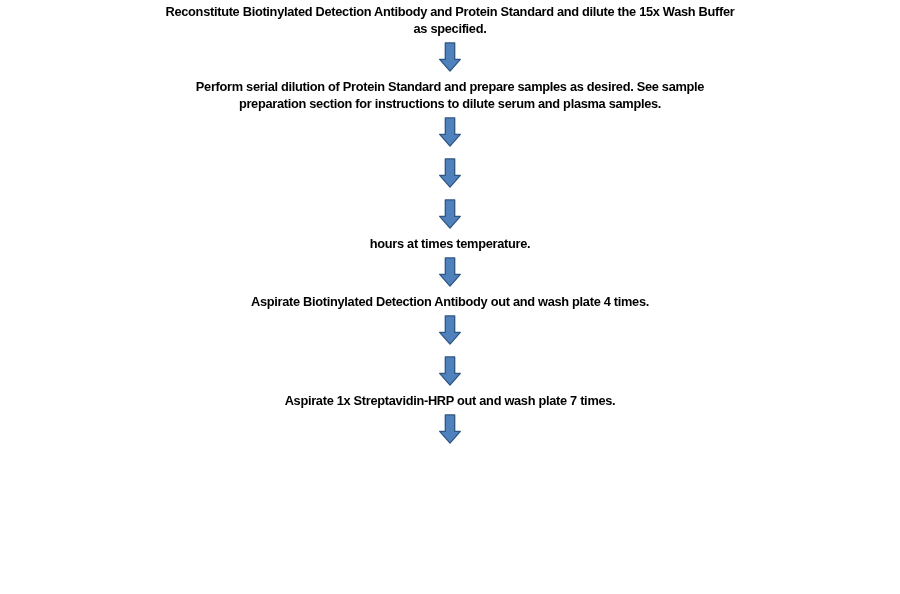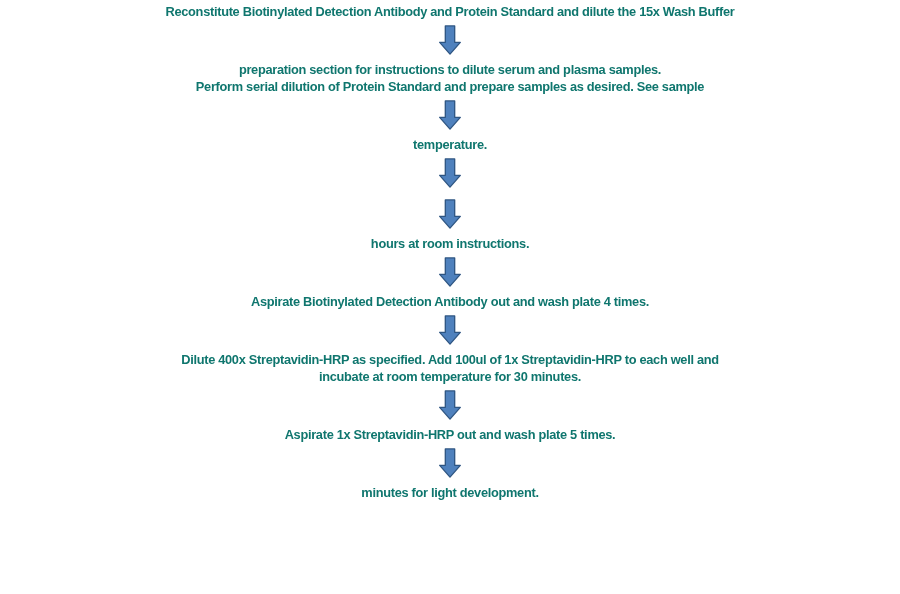--- a/index.html
+++ b/index.html
@@ -20,97 +20,92 @@
     padding-top: 3px;
     display: flex;
     flex-direction: column;
     align-items: center;
   }
   .step {
     text-align: center;
     font-size: 12.8px;
     font-weight: bold;
     line-height: 17px;
-    color: #0f766e;
+    color: #000000;
     letter-spacing: -0.3px;
   }
   .step .line {
     white-space: nowrap;
   }
   .arrow {
     display: block;
     margin: 5px 0 6px 0;
     flex: 0 0 auto;
   }
 </style>
 </head>
 <body>
 
 <div class="flowchart">
 
   <div class="step">
     <div class="line">Reconstitute Biotinylated Detection Antibody and Protein Standard and dilute the 15x Wash Buffer</div>
+    <div class="line">as specified.</div>
   </div>
 
   <svg class="arrow" width="24" height="30" viewBox="0 0 24 32">
     <path d="M7,1 L17,1 L17,18.5 L23,18.5 L12,31 L1,18.5 L7,18.5 Z" stroke-width="1.4" stroke-linejoin="round" fill="#4f81bd" stroke="#2e5582"></path>
   </svg>
 
   <div class="step">
+    <div class="line">Perform serial dilution of Protein Standard and prepare samples as desired. See sample</div>
     <div class="line">preparation section for instructions to dilute serum and plasma samples.</div>
-    <div class="line">Perform serial dilution of Protein Standard and prepare samples as desired. See sample</div>
   </div>
 
   <svg class="arrow" width="24" height="30" viewBox="0 0 24 32">
     <path d="M7,1 L17,1 L17,18.5 L23,18.5 L12,31 L1,18.5 L7,18.5 Z" stroke-width="1.4" stroke-linejoin="round" fill="#4f81bd" stroke="#2e5582"></path>
   </svg>
 
   <div class="step">
-    <div class="line">temperature.</div>
   </div>
 
   <svg class="arrow" width="24" height="30" viewBox="0 0 24 32">
     <path d="M7,1 L17,1 L17,18.5 L23,18.5 L12,31 L1,18.5 L7,18.5 Z" stroke-width="1.4" stroke-linejoin="round" fill="#4f81bd" stroke="#2e5582"></path>
   </svg>
 
 
   <svg class="arrow" width="24" height="30" viewBox="0 0 24 32">
     <path d="M7,1 L17,1 L17,18.5 L23,18.5 L12,31 L1,18.5 L7,18.5 Z" stroke-width="1.4" stroke-linejoin="round" fill="#4f81bd" stroke="#2e5582"></path>
   </svg>
 
   <div class="step">
-    <div class="line">hours at room instructions.</div>
+    <div class="line">hours at times temperature.</div>
   </div>
 
   <svg class="arrow" width="24" height="30" viewBox="0 0 24 32">
     <path d="M7,1 L17,1 L17,18.5 L23,18.5 L12,31 L1,18.5 L7,18.5 Z" stroke-width="1.4" stroke-linejoin="round" fill="#4f81bd" stroke="#2e5582"></path>
   </svg>
 
   <div class="step">
     <div class="line">Aspirate Biotinylated Detection Antibody out and wash plate 4 times.</div>
   </div>
 
   <svg class="arrow" width="24" height="30" viewBox="0 0 24 32">
     <path d="M7,1 L17,1 L17,18.5 L23,18.5 L12,31 L1,18.5 L7,18.5 Z" stroke-width="1.4" stroke-linejoin="round" fill="#4f81bd" stroke="#2e5582"></path>
   </svg>
 
+
+  <svg class="arrow" width="24" height="30" viewBox="0 0 24 32">
+    <path d="M7,1 L17,1 L17,18.5 L23,18.5 L12,31 L1,18.5 L7,18.5 Z" stroke-width="1.4" stroke-linejoin="round" fill="#4f81bd" stroke="#2e5582"></path>
+  </svg>
+
   <div class="step">
-    <div class="line">Dilute 400x Streptavidin-HRP as specified. Add 100ul of 1x Streptavidin-HRP to each well and</div>
-    <div class="line">incubate at room temperature for 30 minutes.</div>
+    <div class="line">Aspirate 1x Streptavidin-HRP out and wash plate 7 times.</div>
   </div>
 
   <svg class="arrow" width="24" height="30" viewBox="0 0 24 32">
     <path d="M7,1 L17,1 L17,18.5 L23,18.5 L12,31 L1,18.5 L7,18.5 Z" stroke-width="1.4" stroke-linejoin="round" fill="#4f81bd" stroke="#2e5582"></path>
   </svg>
 
   <div class="step">
-    <div class="line">Aspirate 1x Streptavidin-HRP out and wash plate 5 times.</div>
-  </div>
-
-  <svg class="arrow" width="24" height="30" viewBox="0 0 24 32">
-    <path d="M7,1 L17,1 L17,18.5 L23,18.5 L12,31 L1,18.5 L7,18.5 Z" stroke-width="1.4" stroke-linejoin="round" fill="#4f81bd" stroke="#2e5582"></path>
-  </svg>
-
-  <div class="step">
-    <div class="line">minutes for light development.</div>
   </div>
 
 </div>
 
 </body></html>

